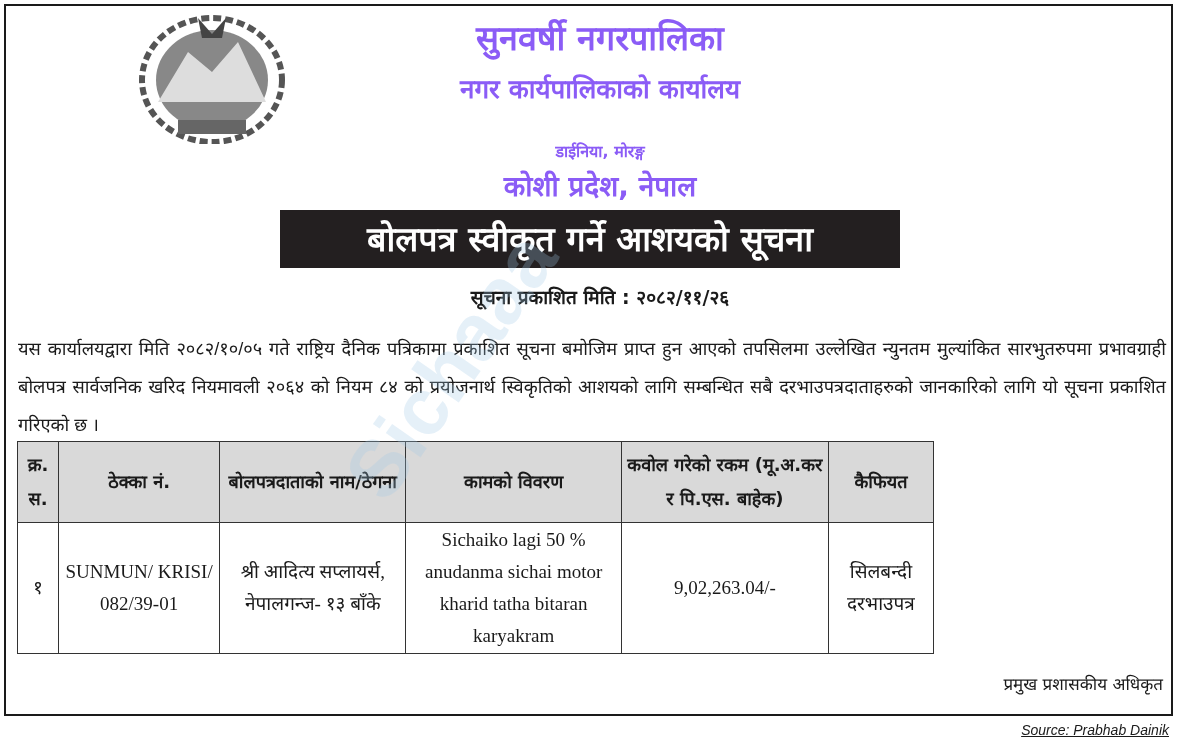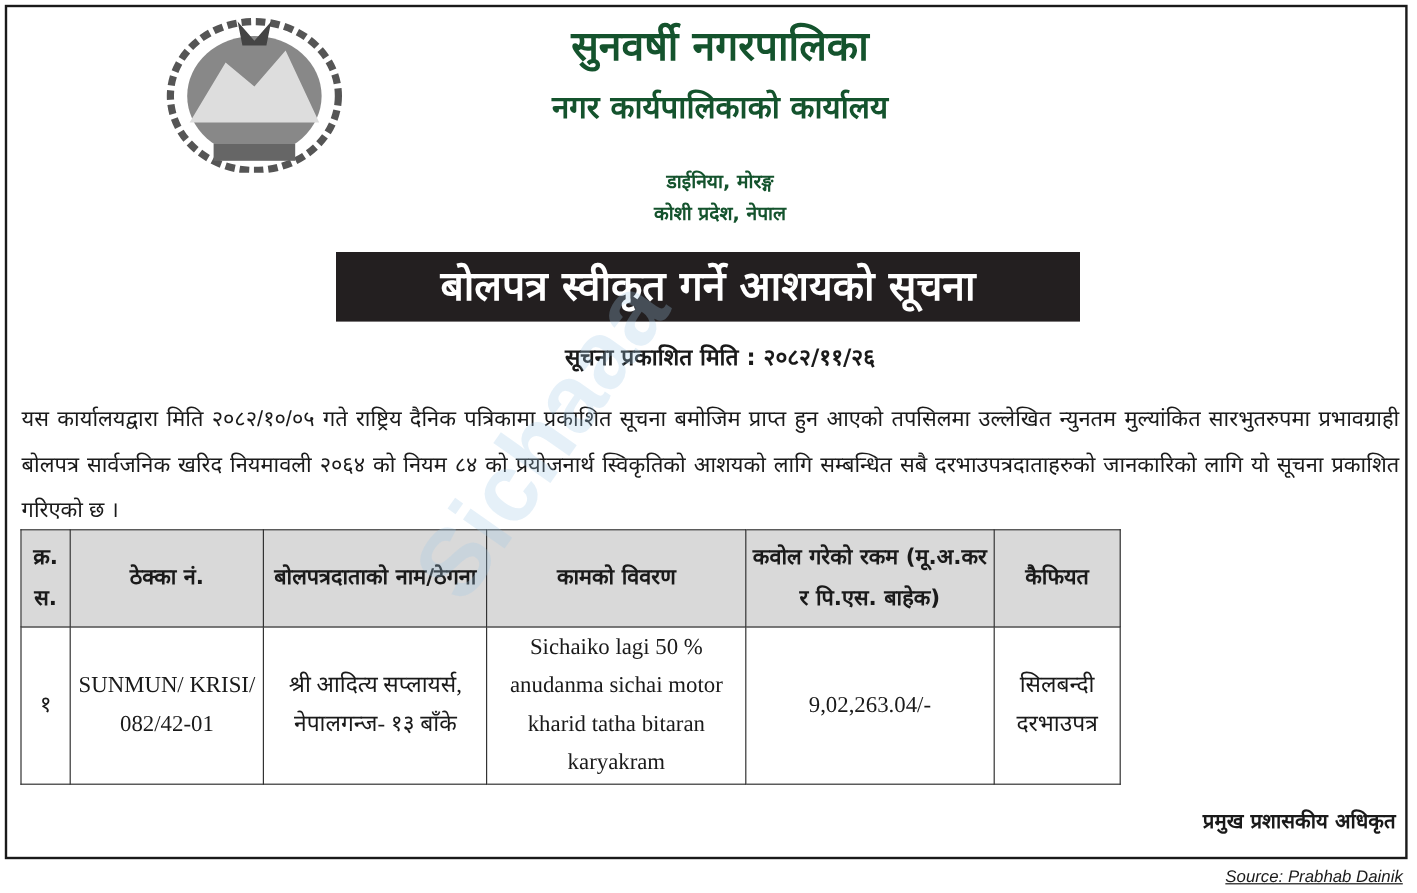--- a/index.html
+++ b/index.html
@@ -1,35 +1,35 @@
 <!DOCTYPE html>
 <html><head>
 <meta charset="utf-8">
 <style>
   html, body { margin:0; padding:0; }
   body { width:1181px; height:744px; background:#fff; position:relative; overflow:hidden;
          font-family:"DejaVu Sans", sans-serif; color:#1a1a1a; }
   .frame { position:absolute; left:4px; top:4px; width:1169px; height:712px; border:2px solid #1a1a1a; box-sizing:border-box; }
   .emblem { position:absolute; left:138px; top:12px; width:148px; height:132px; }
-  .h1 { position:absolute; left:300px; width:600px; text-align:center; font-weight:bold; color:#14532d; }
+  .h1 { position:absolute; left:300px; width:600px; text-align:center; font-weight:bold; color:#8b5cf6; }
   .t1 { top:14px; font-size:34px; }
   .t2 { top:70px; font-size:26px; }
   .t3 { top:128px; font-size:16px;margin-top:12px; }
-  .t4 { top:166px; font-size:16px; }
+  .t4 { top:166px; font-size:28px; }
   .banner { position:absolute; left:280px; top:210px; width:620px; height:58px; background:#231f20; color:#fff;
             font-weight:bold; font-size:34px; text-align:center; line-height:58px; }
   .pubdate { position:absolute; left:300px; top:284px; width:600px; text-align:center; font-size:19px; font-weight:bold; }
   .pubdate .val { font-weight:bold; }
   .para { position:absolute; left:18px; top:330px; width:1148px; font-size:18.2px; line-height:38px;
           font-family:Liberation Sans, sans-serif; text-align:justify; }
   table { position:absolute; left:17px; top:441px; width:917px; border-collapse:collapse; }
   th, td { border:1.5px solid #333; text-align:center; vertical-align:middle; }
   th { background:#d9d9d9; font-size:18px; font-weight:bold; height:78px; line-height:34px; }
   td { font-size:19px; font-family:"Liberation Serif", serif; height:128px; line-height:32px; }
-  .sign { position:absolute; right:18px; top:672px; font-size:17px; font-weight:bold; }
+  .sign { position:absolute; right:18px; top:672px; font-size:17px; font-weight:normal; }
   .source { position:absolute; right:12px; top:722px; font-size:14px; font-style:italic; font-family:"Liberation Sans", sans-serif;text-decoration:underline; }
   .wm { position:absolute; left:300px; top:320px; font-size:80px; color:rgba(160,200,230,0.28); transform:rotate(-55deg);
         font-family:"Liberation Sans", sans-serif; font-weight:bold; pointer-events:none; }
 </style>
 </head>
 <body>
 
 <div class="frame"></div>
 
 <svg class="emblem" viewBox="0 0 148 132">
@@ -69,21 +69,21 @@
       <th>ठेक्का नं.</th>
       <th>बोलपत्रदाताको नाम/ठेगना</th>
       <th>कामको विवरण</th>
       <th>कवोल गरेको रकम (मू.अ.कर र पि.एस. बाहेक)</th>
       <th>कैफियत</th>
     </tr>
   </thead>
   <tbody>
     <tr>
       <td>१</td>
-      <td>SUNMUN/ KRISI/ 082/42-01</td>
+      <td>SUNMUN/ KRISI/ 082/39-01</td>
       <td>श्री आदित्य सप्लायर्स, नेपालगन्ज- १३ बाँके</td>
       <td>Sichaiko lagi 50 % anudanma sichai motor kharid tatha bitaran karyakram</td>
       <td>9,02,263.04/-</td>
       <td>सिलबन्दी दरभाउपत्र</td>
     </tr>
   </tbody>
 </table>
 
 <div class="sign">प्रमुख प्रशासकीय अधिकृत</div>
 <div class="source">Source: Prabhab Dainik</div>

